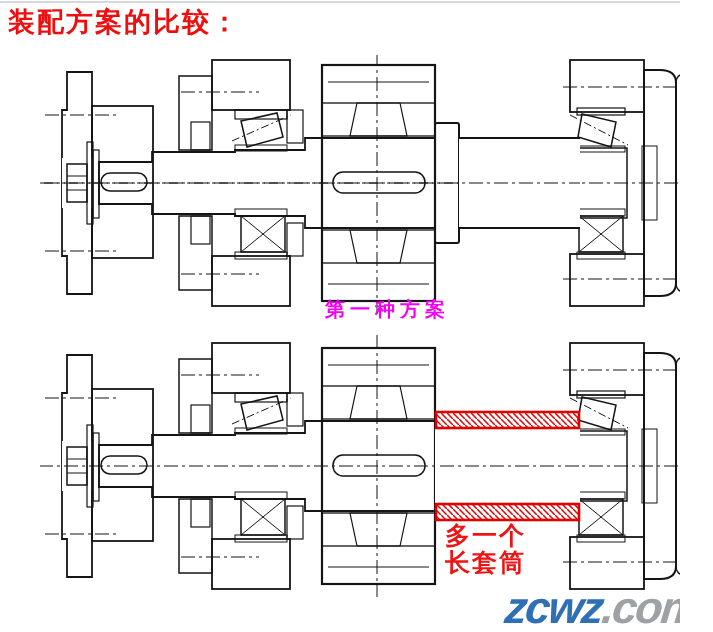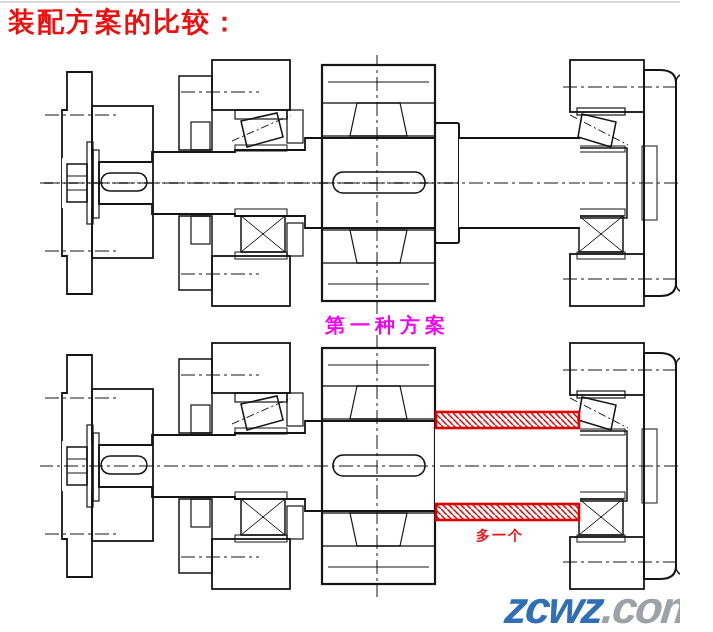--- a/index.html
+++ b/index.html
@@ -2,25 +2,25 @@
 <html><head>
 <meta charset="utf-8">
 <style>
   html,body{margin:0;padding:0;background:#fff;}
   .page{position:relative;width:680px;height:632px;background:#ffffff;overflow:hidden;
         font-family:"Liberation Sans",sans-serif;}
   .top-border{position:absolute;left:0;top:1px;width:713px;height:2px;background:#d8d8d8;}
   .page-title{position:absolute;left:8px;top:4px;font-size:27px;font-weight:bold;
         color:#ee0e0e;letter-spacing:2px;white-space:nowrap;}
   .scheme-label{position:absolute;font-size:20px;font-weight:bold;color:#f400f4;
-        letter-spacing:5px;white-space:nowrap;margin-top:16px;}
+        letter-spacing:5px;white-space:nowrap;}
   .scheme-label.one{left:325px;top:296px;}
   .scheme-label.two{left:331px;top:592px;}
-  .sleeve-note{position:absolute;left:445px;top:522px;width:110px;text-align:center;
-        font-size:14px;font-weight:bold;color:#ee1414;line-height:27px;letter-spacing:2px;}
+  .sleeve-note{position:absolute;left:445px;top:522px;width:110px;
+        font-size:25px;font-weight:bold;color:#ee1414;line-height:27px;letter-spacing:2px;}
   .watermark{position:absolute;left:505px;top:582px;font-size:45px;font-weight:bold;
         font-style:italic;transform:skewX(-6deg);letter-spacing:-2px;white-space:nowrap;}
   .watermark .wm-main{color:#2e6fb5;}
   .watermark .wm-suffix{color:#9ea2a6;}
   svg{position:absolute;left:40px;top:55px;}
   .ln{stroke:#151515;fill:none;}
 </style>
 </head>
 <body>
 <div class="page">
@@ -151,19 +151,20 @@
       <rect x="391" y="71" width="143" height="16" fill="url(#hr)" stroke="#e00000" stroke-width="2.6"></rect>
       <rect x="391" y="163" width="143" height="16" fill="url(#hr)" stroke="#e00000" stroke-width="2.6"></rect>
     </g>
   </g>
 </svg>
 
 <div class="scheme-label one">第一种方案</div>
 
 <div class="sleeve-note">
   <div>多一个</div>
+  <div>长套筒</div>
 </div>
 
 <div class="watermark">
   <span class="wm-main">zcwz</span><span class="wm-suffix">.com</span>
 </div>
 
 </div>
 
 </body></html>

